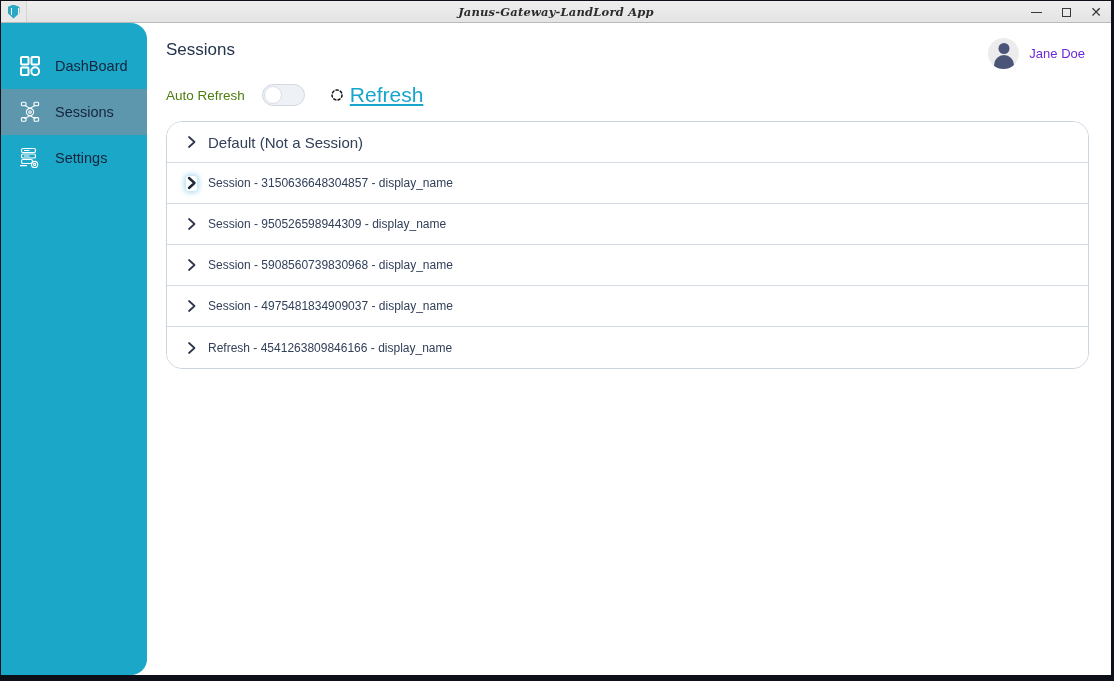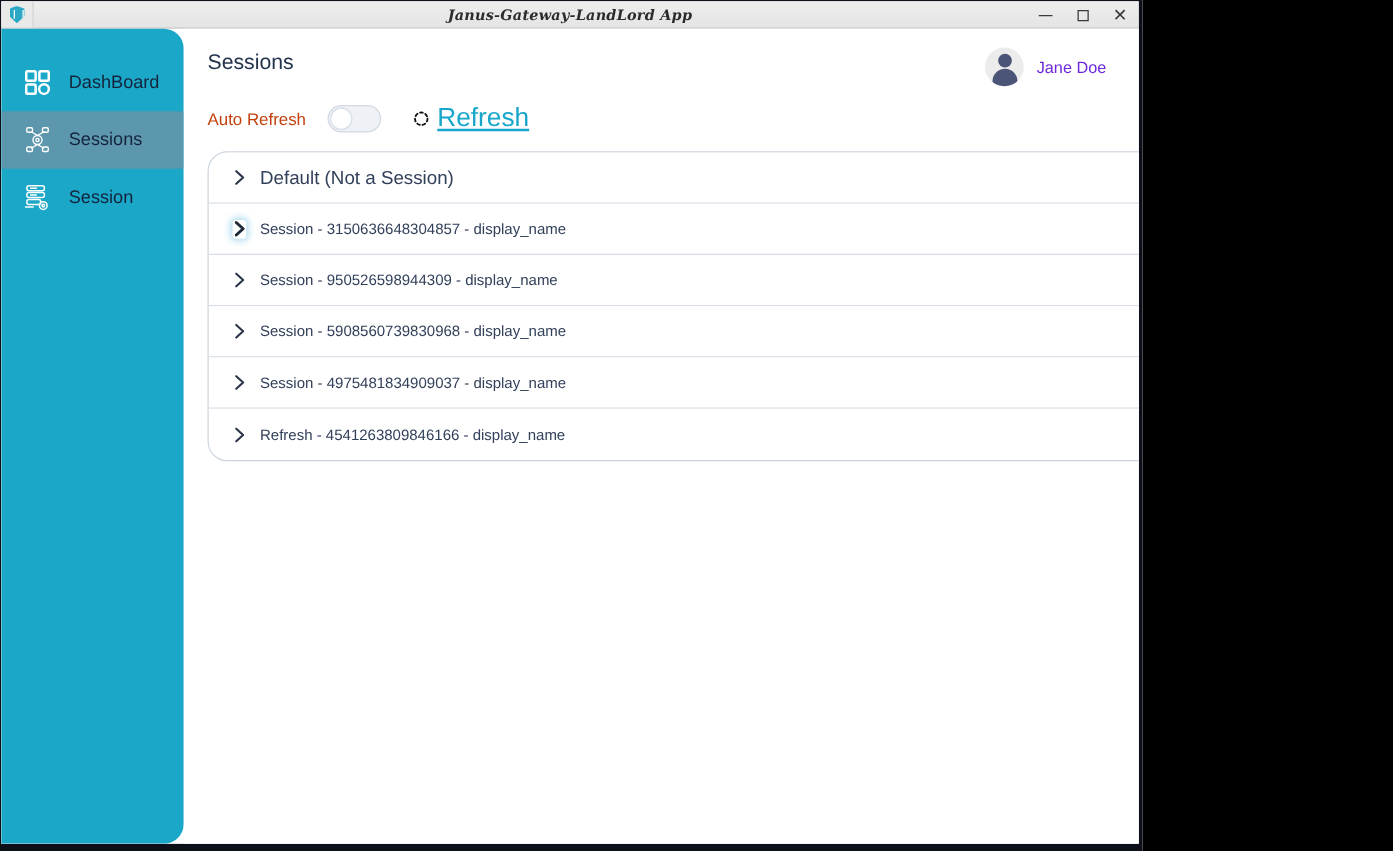--- a/index.html
+++ b/index.html
@@ -8,21 +8,21 @@
     width: 1114px;
     height: 681px;
     overflow: hidden;
     background: #000000;
     font-family: "Liberation Sans", sans-serif;
   }
 
   #app-window {
     position: absolute;
     left: 0; top: 0;
-    width: 914px;
+    width: 1114px;
     height: 681px;
     background: #ffffff;
     border: 1px solid #0d1018;
     border-bottom-width: 6px;
     border-right-width: 3px;
     overflow: hidden;
   }
 
   
   #title-bar {
@@ -183,21 +183,21 @@
 
   
   #toolbar {
     display: flex;
     align-items: center;
     margin-top: 14px;
     gap: 0;
   }
   #auto-refresh-label {
     font-size: 13.5px;
-    color: #c2410c;
+    color: #4d7c0f;
     margin-right: 17px;
     text-align: right;
   }
   #auto-refresh-toggle {
     width: 43px; height: 22px;
     border-radius: 11px;
     background: #eef1f5;
     border: 1px solid #d3d9e2;
     position: relative;
     cursor: pointer;
@@ -329,21 +329,21 @@
               <rect x="3.5" y="8" width="14" height="4" rx="1.6"></rect>
               <rect x="3.5" y="13.5" width="11" height="4" rx="1.6"></rect>
               <line x1="6" y1="4.5" x2="11.5" y2="4.5"></line>
               <line x1="6" y1="10" x2="11.5" y2="10"></line>
               <line x1="2" y1="19.6" x2="9" y2="19.6"></line>
               <circle cx="16.6" cy="18.4" r="3.1"></circle>
               <circle cx="16.6" cy="18.4" r="1.1"></circle>
             </g>
           </svg>
         </span>
-        <span class="nav-label">Session</span>
+        <span class="nav-label">Settings</span>
       </div>
 
     </nav>
 
     <main id="main">
 
       <div id="content-header">
         <h1 id="page-title">Sessions</h1>
 
         <div id="user-box">

